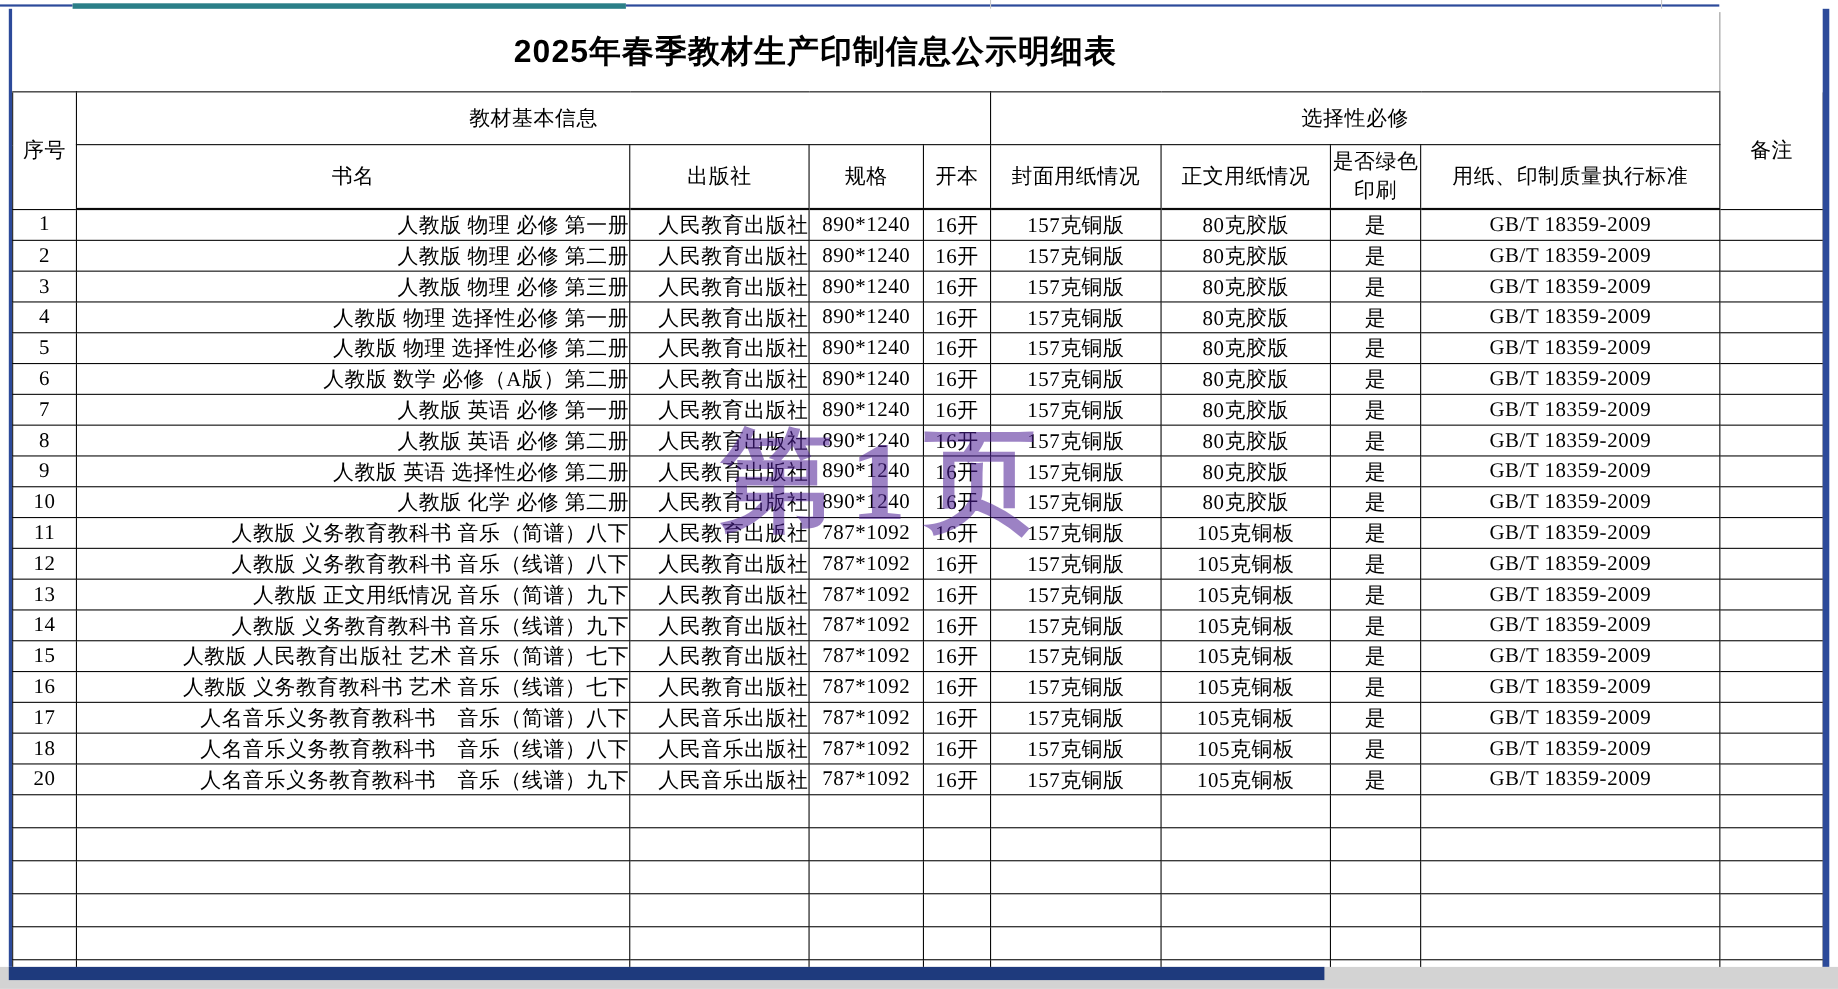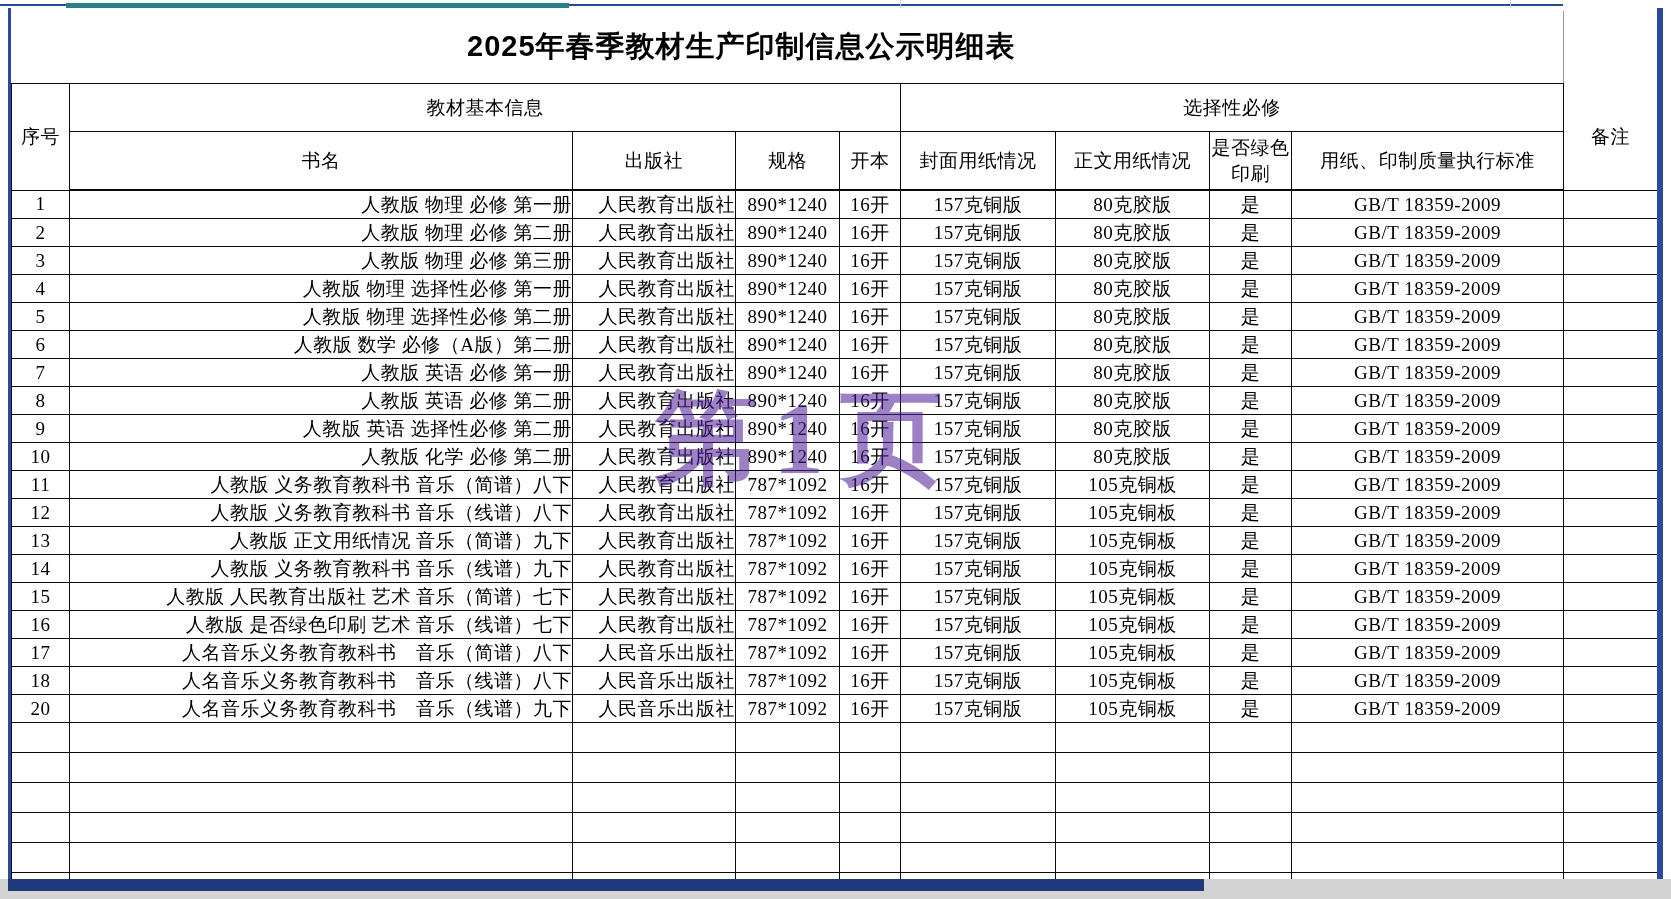--- a/index.html
+++ b/index.html
@@ -270,21 +270,21 @@
     <td class="c">787*1092</td>
     <td class="c">16开</td>
     <td class="c">157克铜版</td>
     <td class="c">105克铜板</td>
     <td class="c">是</td>
     <td class="c">GB/T 18359-2009</td>
     <td class="c"></td>
   </tr>
           <tr class="data">
     <td class="c">16</td>
-    <td class="l">人教版 是否绿色印刷 艺术 音乐（线谱）七下</td>
+    <td class="l">人教版 义务教育教科书 艺术 音乐（线谱）七下</td>
     <td class="l">人民教育出版社</td>
     <td class="c">787*1092</td>
     <td class="c">16开</td>
     <td class="c">157克铜版</td>
     <td class="c">105克铜板</td>
     <td class="c">是</td>
     <td class="c">GB/T 18359-2009</td>
     <td class="c"></td>
   </tr>
           <tr class="data">

